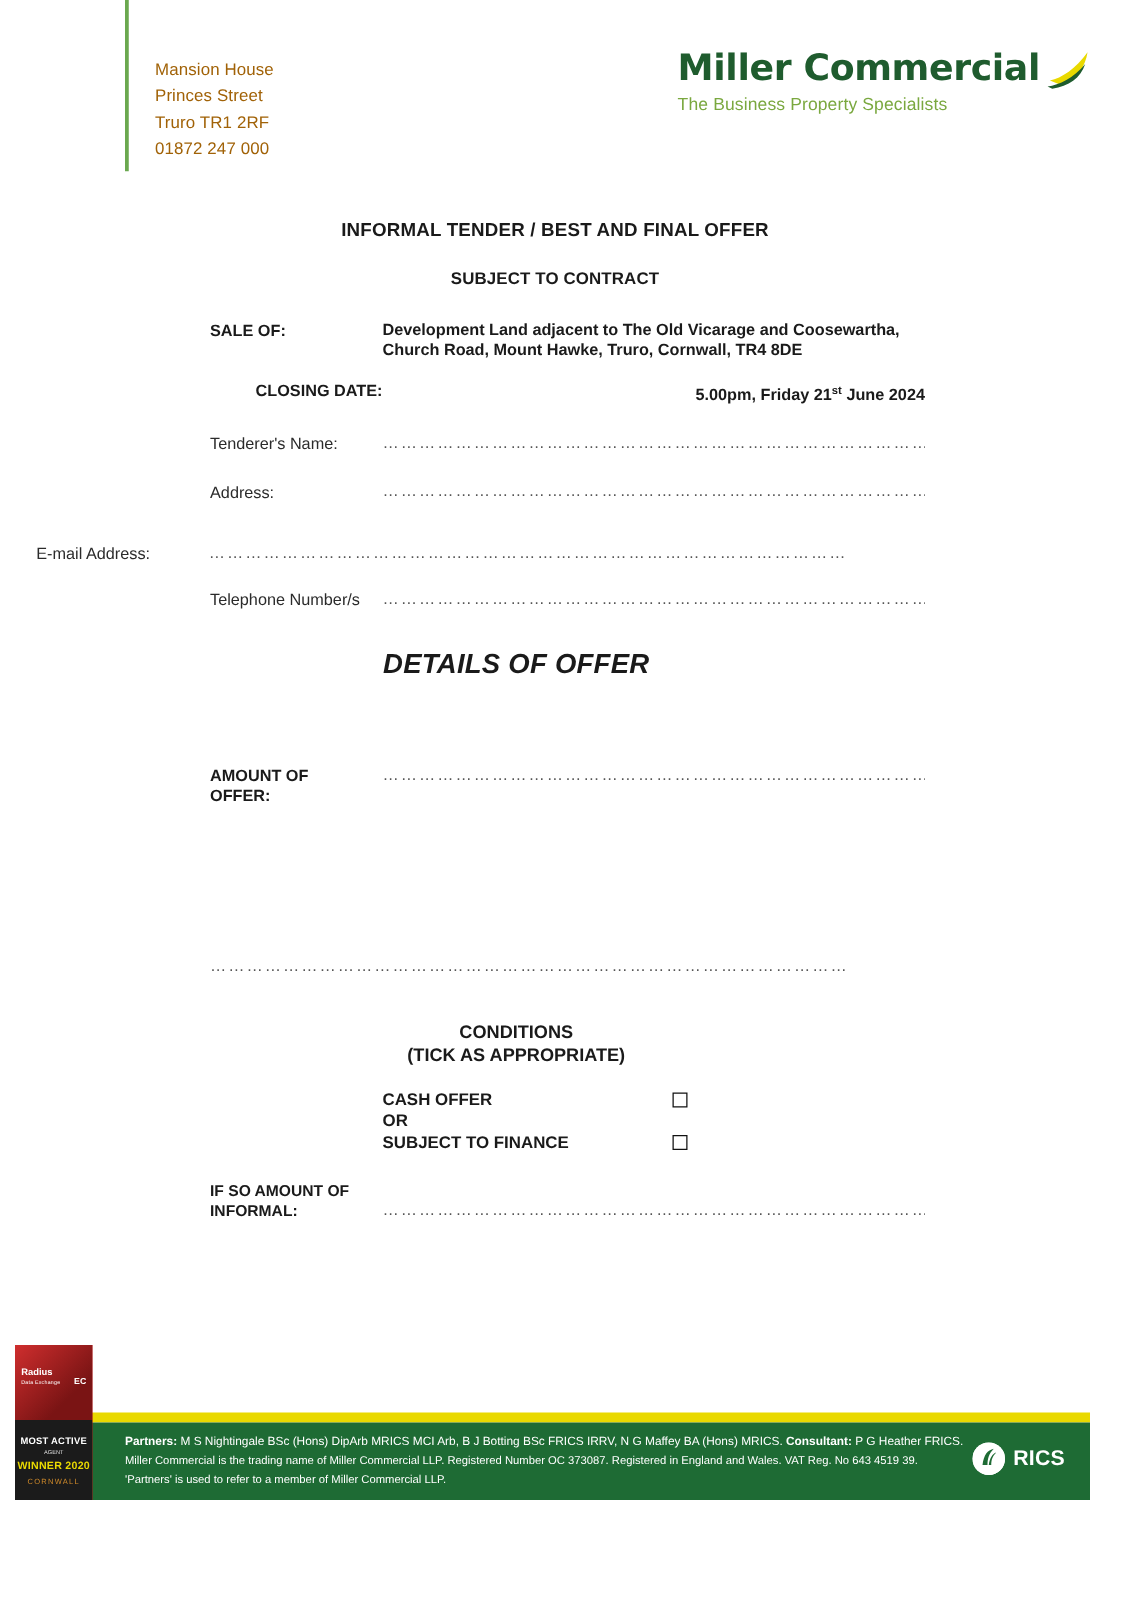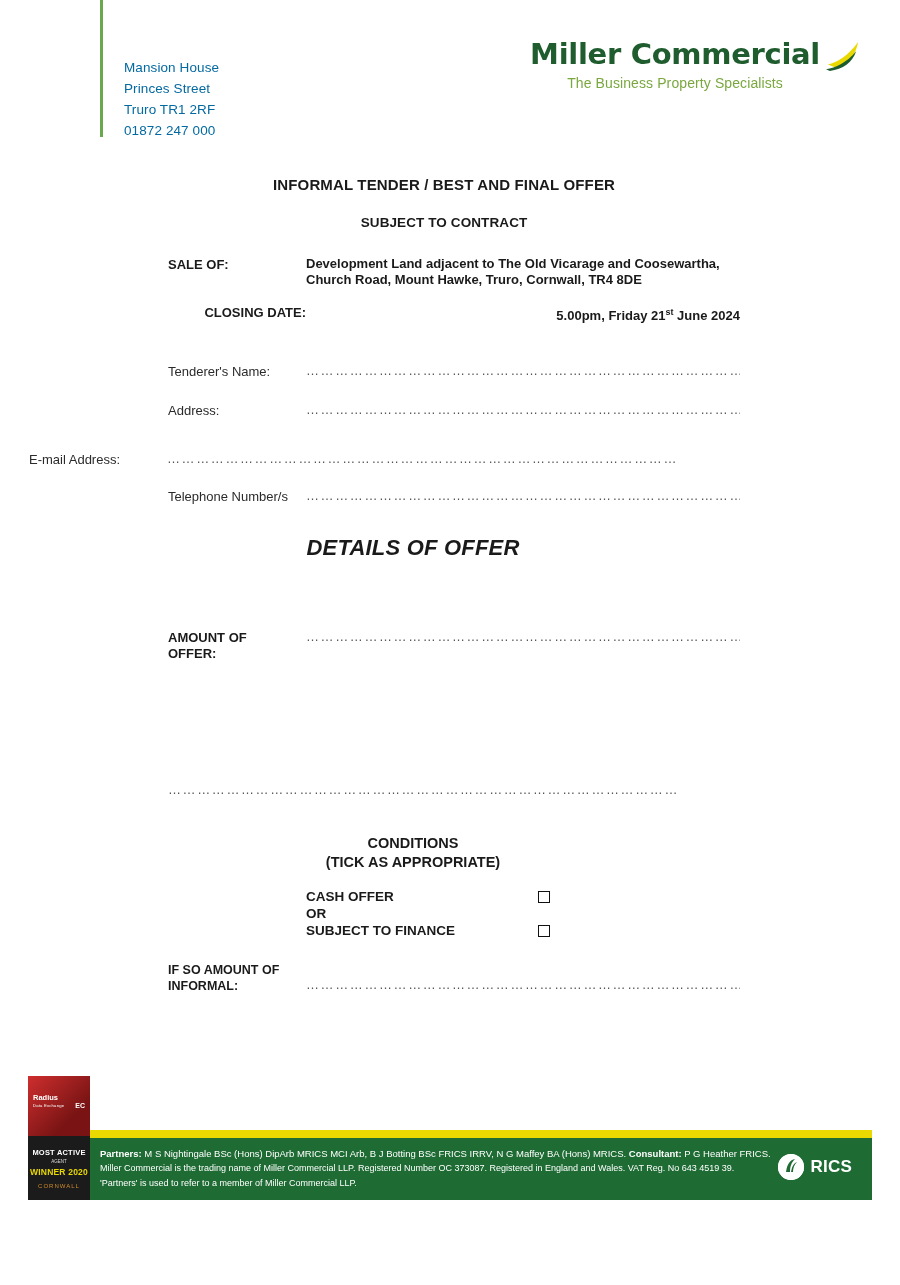--- a/index.html
+++ b/index.html
@@ -33,33 +33,32 @@
     top: 0;
     width: 900px;
     height: 140px;
   }
   .address-block {
     position: absolute;
     left: 124px;
     top: 45px;
     font-size: 13.5px;
     line-height: 21px;
-    color: #0369a1;
+    color: #a16207;
     letter-spacing: .1px;
-    margin-top: 12px;
   }
   .address-block div {
     white-space: nowrap;
   }
 
   .brand {
     position: absolute;
-    right: 80px;
+    right: 68px;
     top: 38px;
-    text-align: center;
+    text-align: left;
   }
   .brand-name {
     font-family: "DejaVu Sans", sans-serif;
     font-size: 29px;
     font-weight: bold;
     color: #1f5c2e;
     letter-spacing: -0.3px;
     line-height: 32px;
     white-space: nowrap;
   }
@@ -139,21 +138,21 @@
     font-size: 13px;
     color: #555;
     letter-spacing: 1.6px;
     overflow: hidden;
     white-space: nowrap;
     height: 16px;
   }
 
   .row-sale { margin-top: 26px; }
   .row-closing { margin-top: 16px; text-align: right; }
-  .row-tenderer { margin-top: 39px; }
+  .row-tenderer { margin-top: 22px; }
   .row-address { margin-top: 22px; }
   .row-email { margin-top: 32px; padding-left: 29px; }
   .row-phone { margin-top: 20px; }
 
   .details-heading {
     text-align: center;
     font-size: 22px;
     font-weight: bold;
     margin-top: 30px;
     letter-spacing: .2px;
@@ -230,21 +229,21 @@
     color: #ffffff;
     font-size: 9px;
     line-height: 15px;
   }
   .footer-text .line1 { font-size: 9.5px; }
   .footer-text b { font-weight: bold; }
 
   
   .badge {
     position: absolute;
-    left: 28px;
+    left: 12px;
     top: -62px;
     width: 62px;
     height: 124px;
     background: #b91c1c;
     overflow: hidden;
   }
   .badge-top {
     position: absolute;
     left: 0; top: 0;
     width: 62px; height: 60px;

